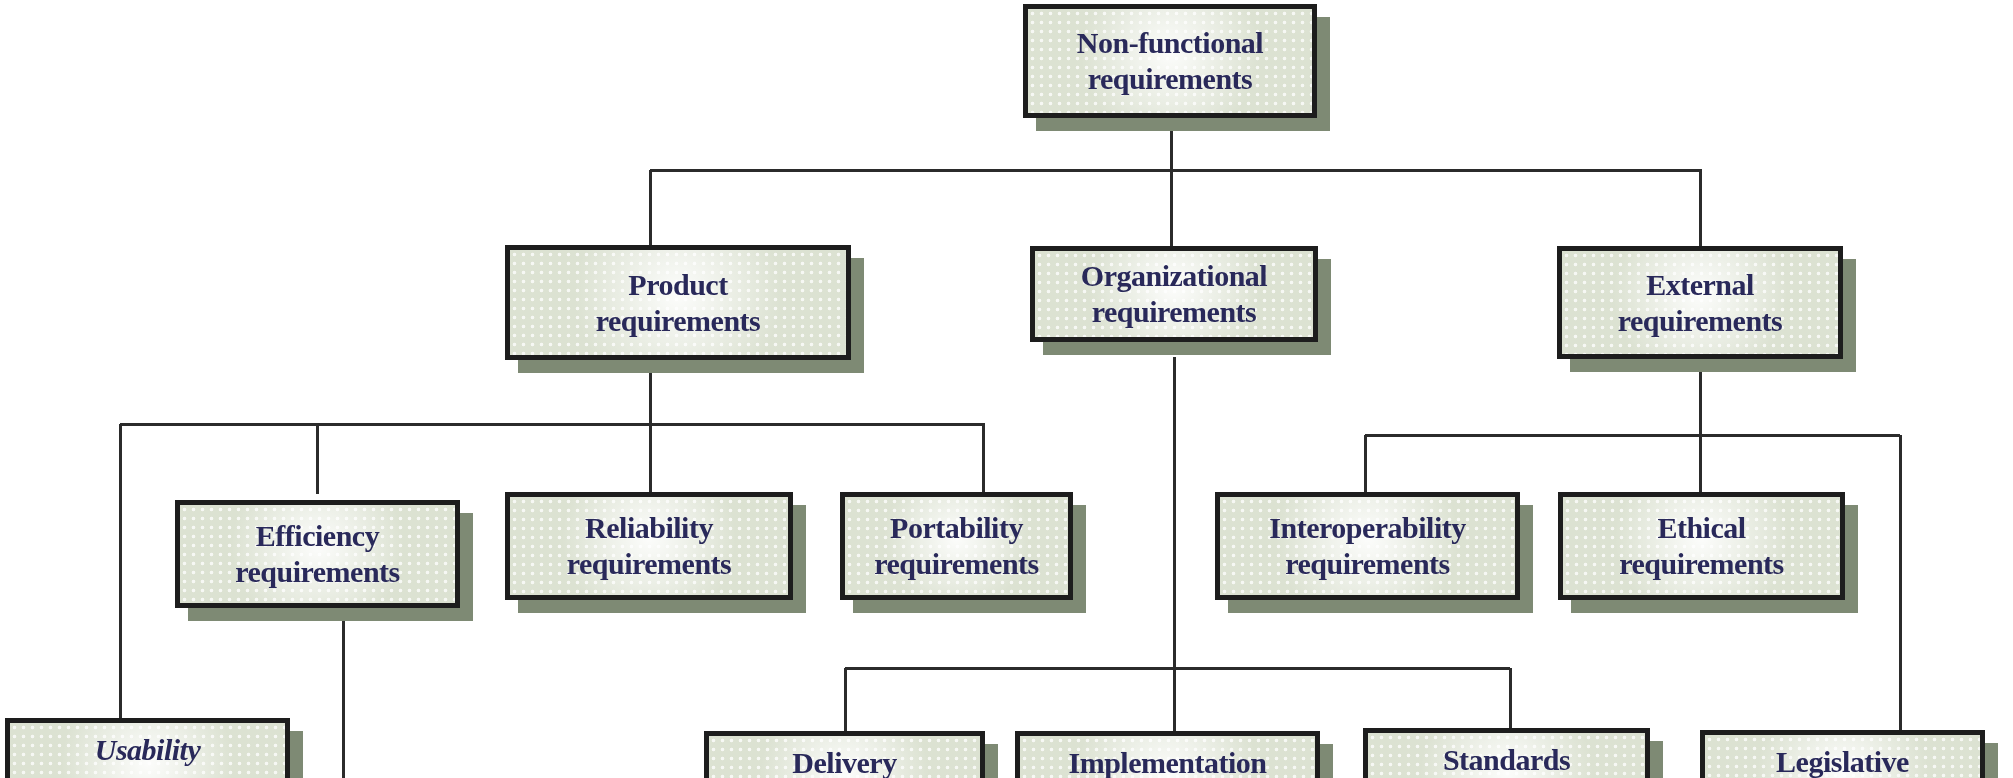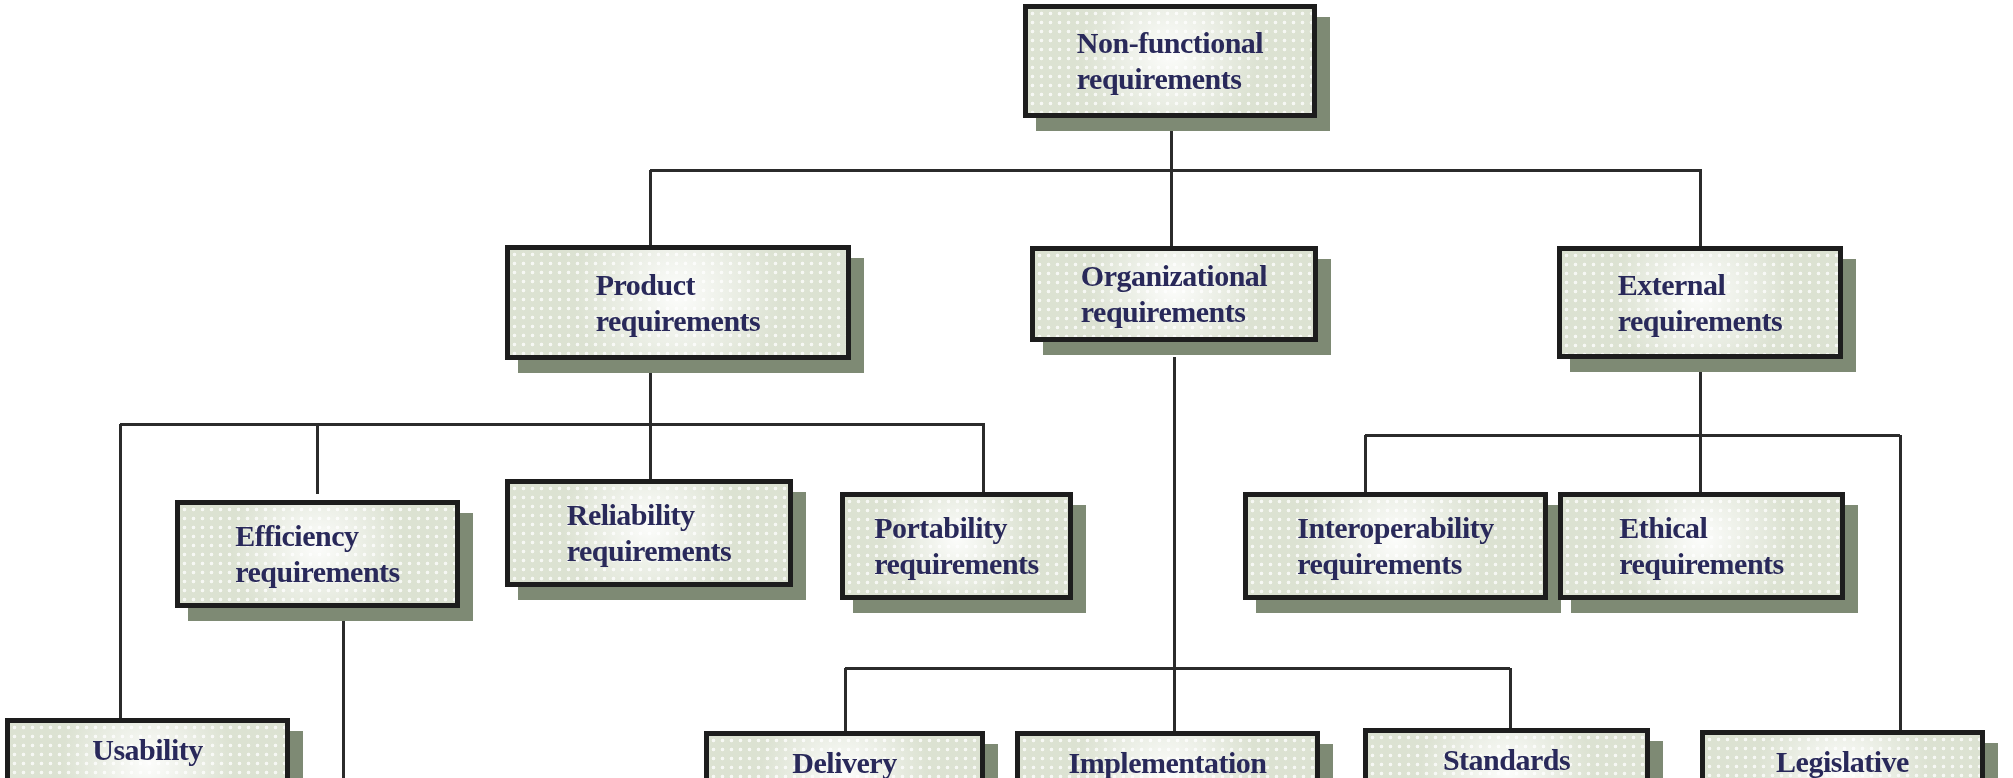--- a/index.html
+++ b/index.html
@@ -17,20 +17,21 @@
     background-color:#dce2d2;
     background-image:
       radial-gradient(circle at 50% 42%, rgba(255,255,255,0.92) 0%, rgba(255,255,255,0.0) 58%),
       radial-gradient(circle, rgba(255,255,255,0.75) 1.4px, rgba(255,255,255,0.0) 2.2px);
     background-size:100% 100%, 9px 9px;
     box-shadow:13px 13px 0 0 #7e8a74;
     display:flex;
     flex-direction:column;
     align-items:center;
     justify-content:center;
+    text-align:center;
   }
   .node.cut{justify-content:flex-start;padding-top:9px;}
   .label{
     white-space:pre-line;
     font-size:30px;
     font-weight:700;
     line-height:36px;
     letter-spacing:-0.5px;
     color:#29295a;
   }
@@ -71,38 +72,38 @@
 requirements</div>
     </div>
     <div class="node" style="left: 1557px; top: 246px; width: 286px; height: 113px; border-color: rgb(29, 29, 29); box-shadow: rgb(126, 138, 116) 13px 13px 0px 0px;">
       <div class="label" style="color: rgb(41, 41, 90);">External
 requirements</div>
     </div>
     <div class="node" style="left: 175px; top: 500px; width: 285px; height: 108px; border-color: rgb(29, 29, 29); box-shadow: rgb(126, 138, 116) 13px 13px 0px 0px;">
       <div class="label" style="color: rgb(41, 41, 90);">Efficiency
 requirements</div>
     </div>
-    <div class="node" style="left: 505px; top: 479px; width: 288px; height: 108px; border-color: rgb(29, 29, 29); box-shadow: rgb(126, 138, 116) 13px 13px 0px 0px;">
+    <div class="node" style="left: 505px; top: 492px; width: 288px; height: 108px; border-color: rgb(29, 29, 29); box-shadow: rgb(126, 138, 116) 13px 13px 0px 0px;">
       <div class="label" style="color: rgb(41, 41, 90);">Reliability
 requirements</div>
     </div>
     <div class="node" style="left: 840px; top: 492px; width: 233px; height: 108px; border-color: rgb(29, 29, 29); box-shadow: rgb(126, 138, 116) 13px 13px 0px 0px;">
       <div class="label" style="color: rgb(41, 41, 90);">Portability
 requirements</div>
     </div>
-    <div class="node" style="left: 1215px; top: 492px; width: 305px; height: 108px; border-color: rgb(29, 29, 29); box-shadow: rgb(126, 138, 116) 13px 13px 0px 0px; margin-left: 28px;">
+    <div class="node" style="left: 1215px; top: 492px; width: 305px; height: 108px; border-color: rgb(29, 29, 29); box-shadow: rgb(126, 138, 116) 13px 13px 0px 0px;">
       <div class="label" style="color: rgb(41, 41, 90);">Interoperability
 requirements</div>
     </div>
     <div class="node" style="left: 1558px; top: 492px; width: 287px; height: 108px; border-color: rgb(29, 29, 29); box-shadow: rgb(126, 138, 116) 13px 13px 0px 0px;">
       <div class="label" style="color: rgb(41, 41, 90);">Ethical
 requirements</div>
     </div>
     <div class="node cut" style="left: 5px; top: 718px; width: 285px; height: 105px; border-color: rgb(29, 29, 29); box-shadow: rgb(126, 138, 116) 13px 13px 0px 0px;">
-      <div class="label" style="color: rgb(41, 41, 90);">Usability</div>
+      <div class="label" style="color: rgb(41, 41, 90); font-style: italic;">Usability</div>
     </div>
     <div class="node cut" style="left: 704px; top: 731px; width: 281px; height: 105px; border-color: rgb(29, 29, 29); box-shadow: rgb(126, 138, 116) 13px 13px 0px 0px;">
       <div class="label" style="color: rgb(41, 41, 90);">Delivery</div>
     </div>
     <div class="node cut" style="left: 1015px; top: 731px; width: 305px; height: 105px; border-color: rgb(29, 29, 29); box-shadow: rgb(126, 138, 116) 13px 13px 0px 0px;">
       <div class="label" style="color: rgb(41, 41, 90);">Implementation</div>
     </div>
     <div class="node cut" style="left: 1363px; top: 728px; width: 287px; height: 105px; border-color: rgb(29, 29, 29); box-shadow: rgb(126, 138, 116) 13px 13px 0px 0px;">
       <div class="label" style="color: rgb(41, 41, 90);">Standards</div>
     </div>

